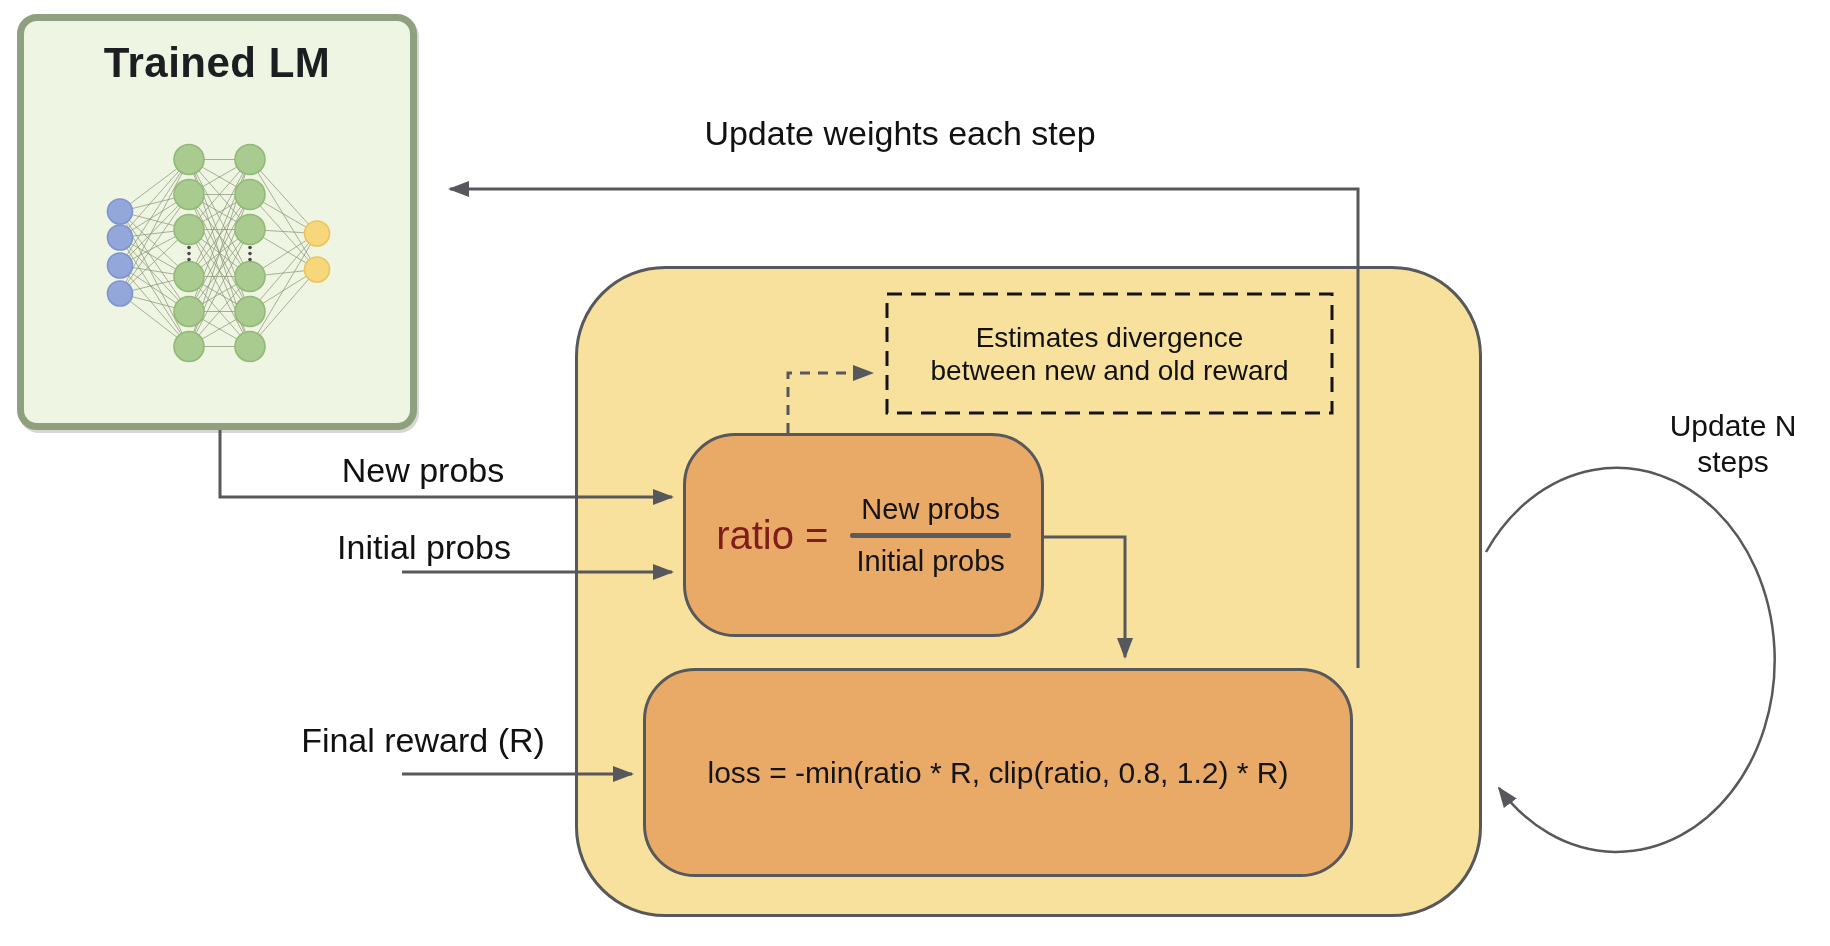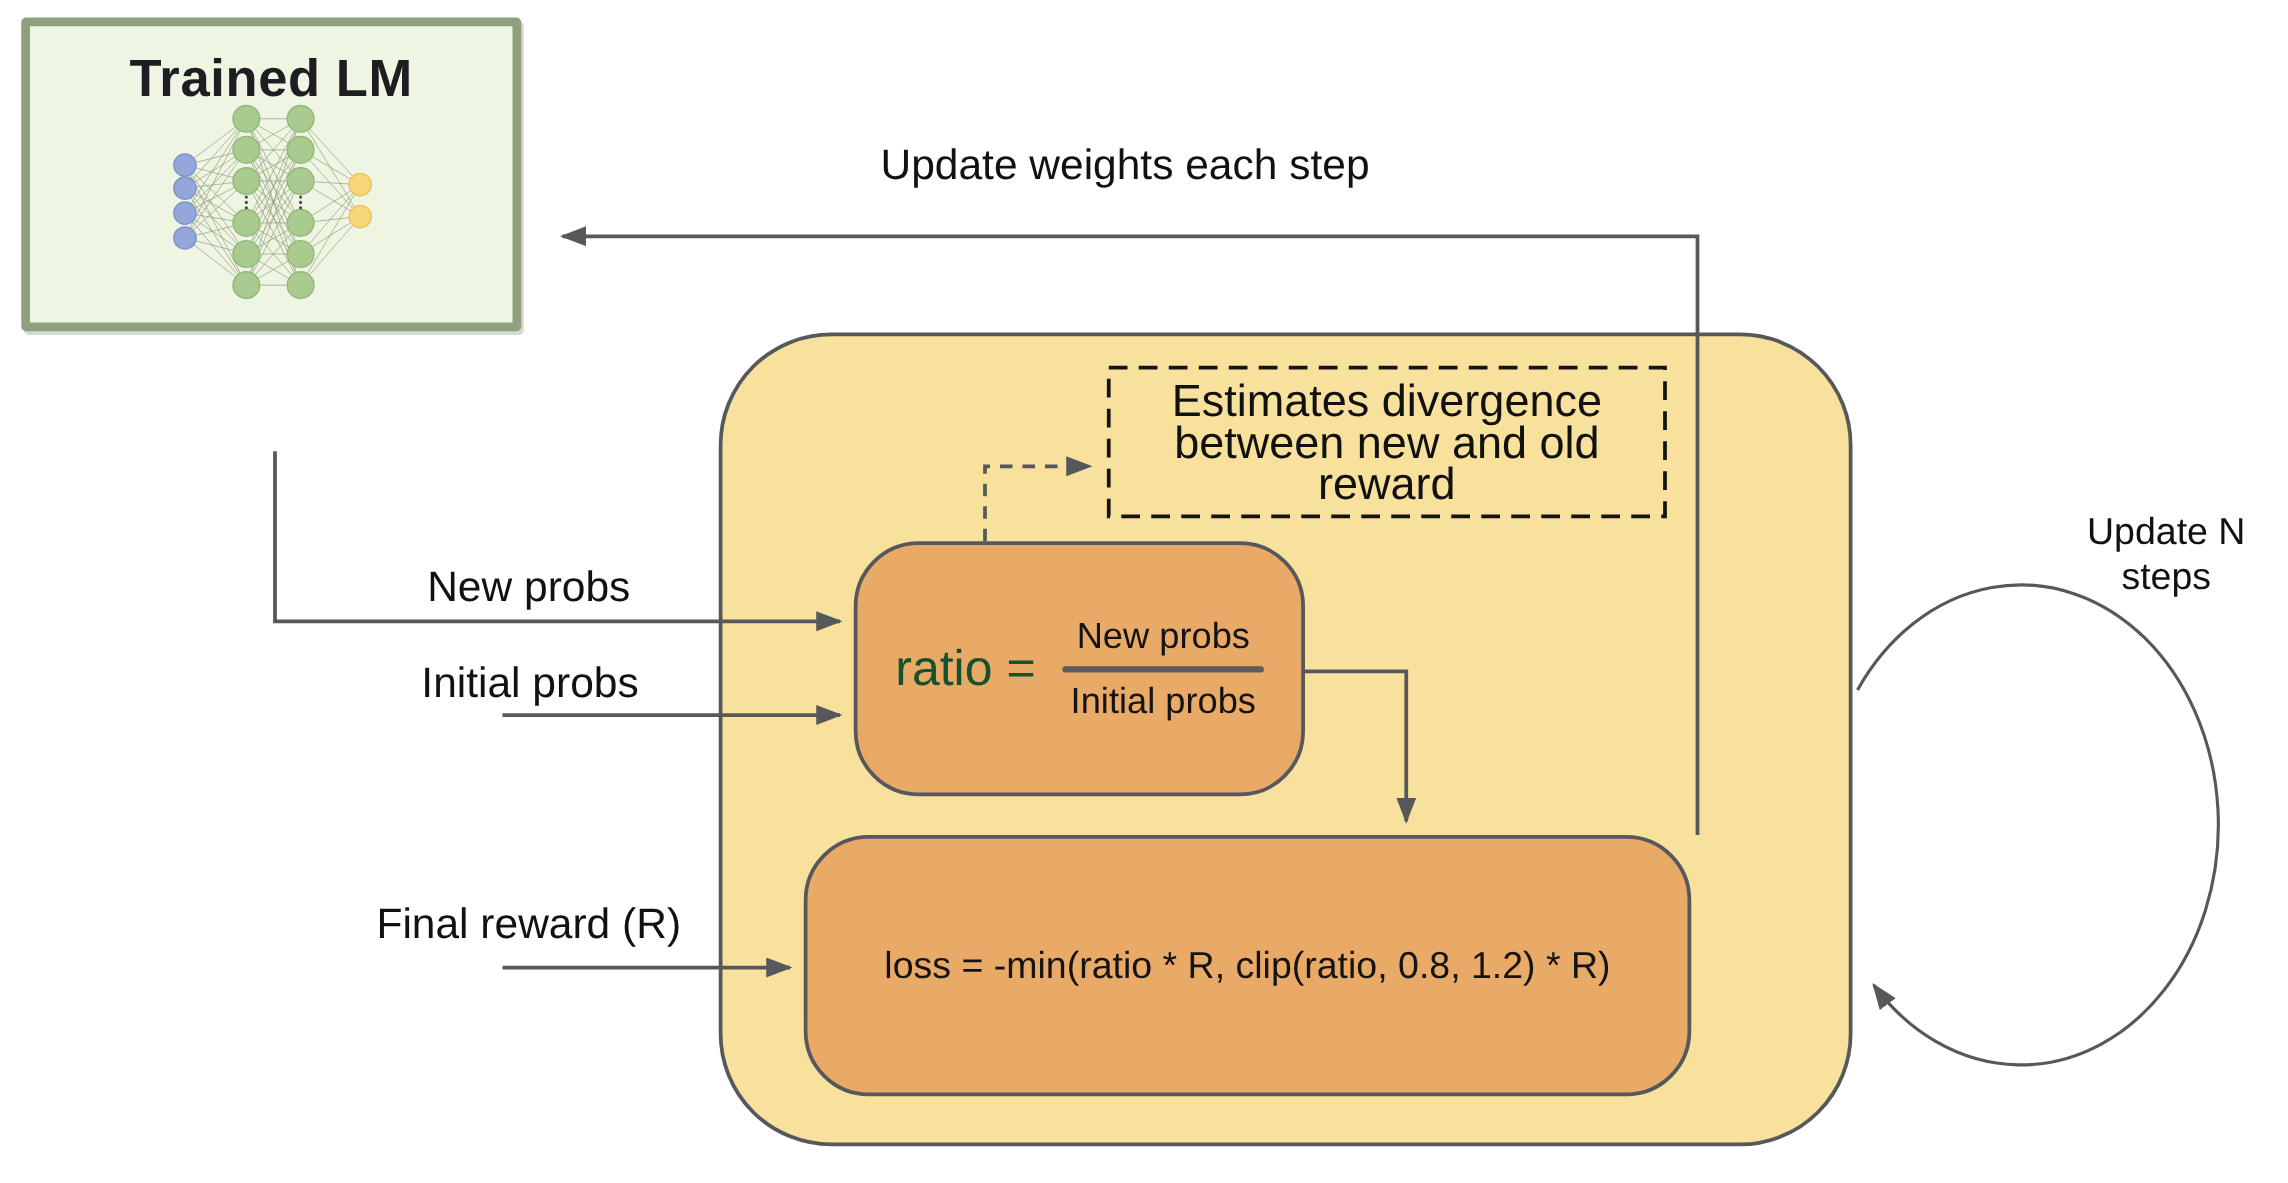--- a/index.html
+++ b/index.html
@@ -12,47 +12,47 @@
   .yellow-box{
     left:575px;top:266px;width:907px;height:651px;
     background:var(--loop-fill,#F8E19C);
     border:3px solid var(--line-gray,#5F6163);
     border-radius:90px;box-sizing:border-box;
   }
   
   svg.overlay{left:0;top:0;width:1830px;height:946px;pointer-events:none;}
   
   .lm-box{
-    left:17px;top:14px;width:400px;height:251px;
+    left:17px;top:14px;width:400px;height:416px;
     background:var(--lm-fill,#EEF5E3);
     border:7px solid var(--lm-border,#8FA07E);
-    border-radius:4px;box-sizing:border-box;
+    border-radius:20px;box-sizing:border-box;
     box-shadow:2px 3px 0 rgba(90,100,80,.25);
   }
   .lm-title{
     position:absolute;left:0;top:18px;width:100%;text-align:center;
     font-size:42px;font-weight:700;color:#1c1e21;letter-spacing:.5px;
   }
   svg.nn{position:absolute;left:0;top:0;width:100%;height:100%;}
   
   .note-box{
     left:887px;top:294px;width:445px;height:119px;
     display:flex;flex-direction:column;justify-content:center;align-items:center;
-    font-size:36px;line-height:33px;text-align:center;color:#111;
+    font-size:28px;line-height:33px;text-align:center;color:#111;
   }
   .note-box span{display:block;}
   
   .orange{
     background:var(--formula-fill,#E9A967);
     border:3px solid var(--line-gray,#5F6163);
     border-radius:52px;box-sizing:border-box;
     display:flex;align-items:center;justify-content:center;
   }
   .ratio-box{left:683px;top:433px;width:361px;height:204px;gap:22px;}
-  .ratio-lhs{font-size:40px;color:#14532d;}
+  .ratio-lhs{font-size:40px;color:#7f1d1d;}
   .frac{display:flex;flex-direction:column;align-items:center;}
   .frac .num,.frac .den{font-size:29px;color:#141414;padding:0 6px;}
   .frac-bar{width:100%;height:5px;background:var(--bar-gray,#5A5C5E);margin:7px 0;border-radius:2px;}
   .loss-box{left:643px;top:668px;width:710px;height:209px;}
   .loss-box span{font-size:30px;color:#141414;white-space:nowrap;}
   
   .lbl{font-size:34px;color:#111;white-space:nowrap;transform:translate(-50%,-50%);}
   .lbl-update{left:900px;top:133px;}
   .lbl-new{left:423px;top:470px;}
   .lbl-initial{left:424px;top:547px;}

